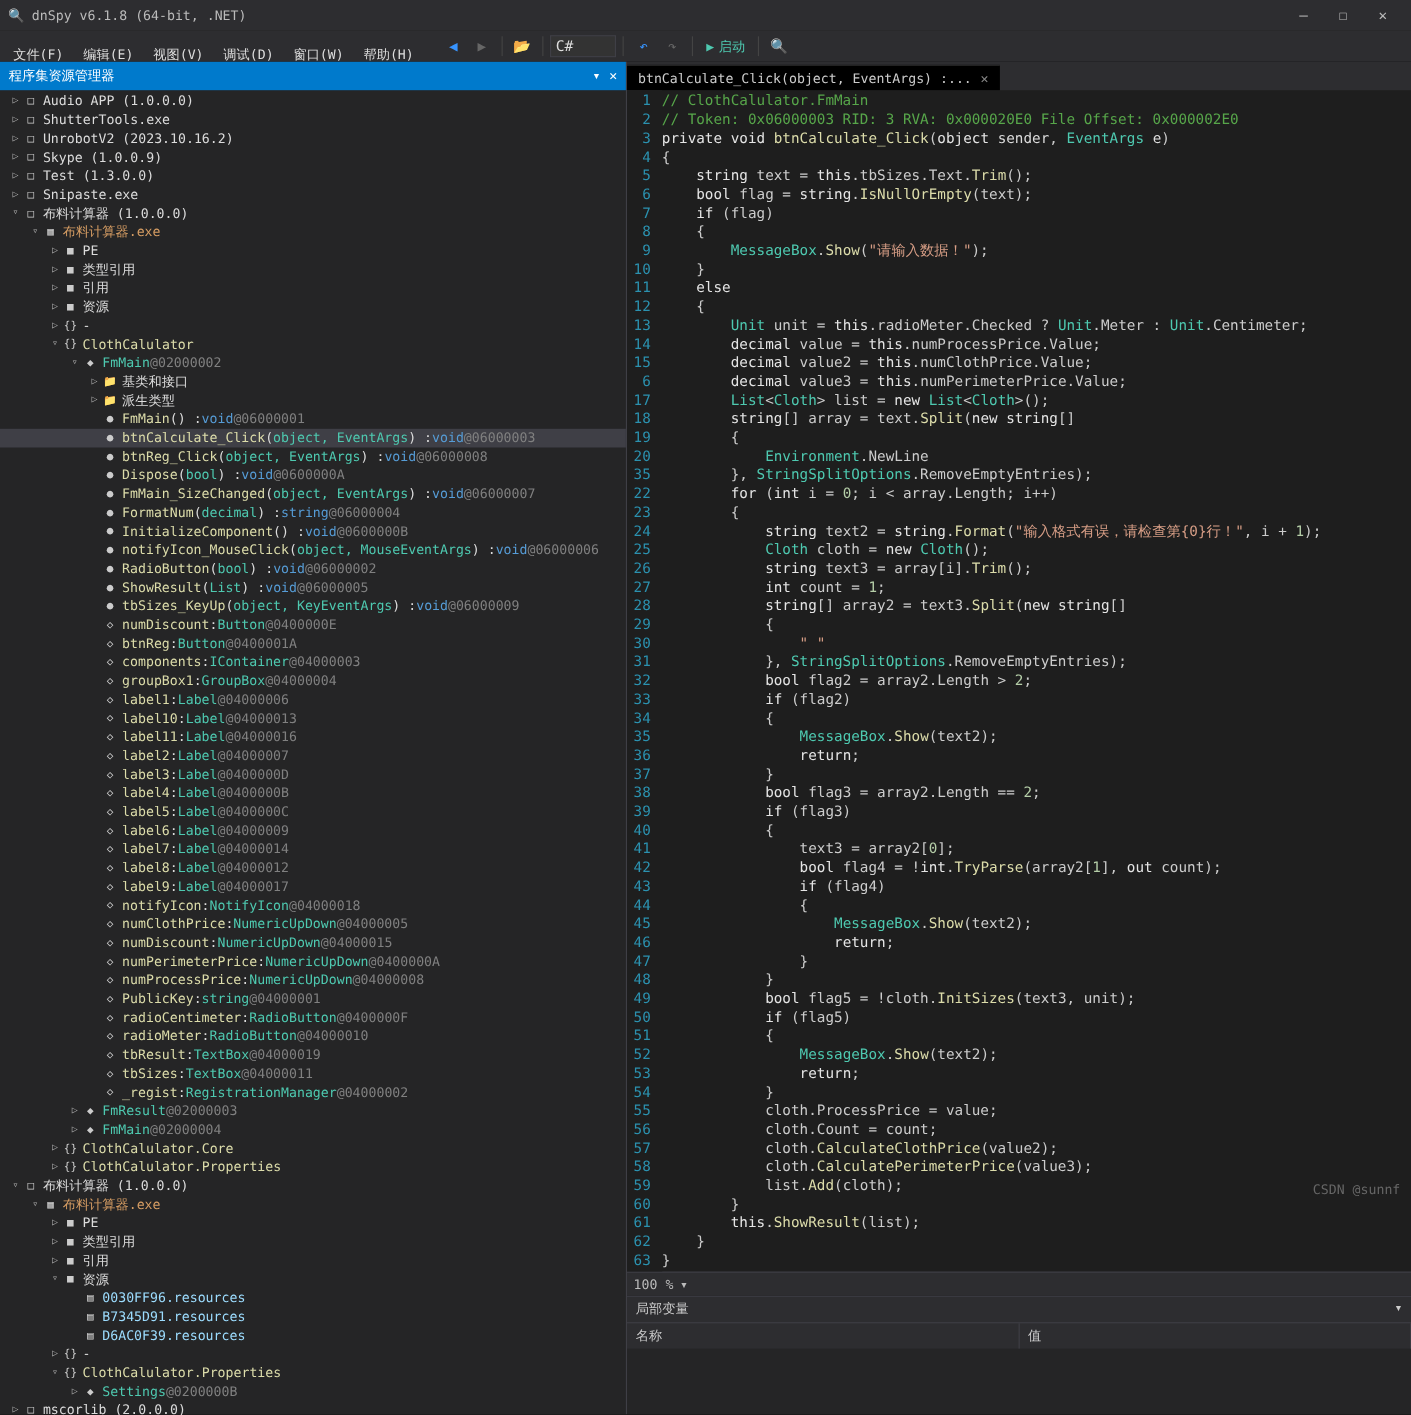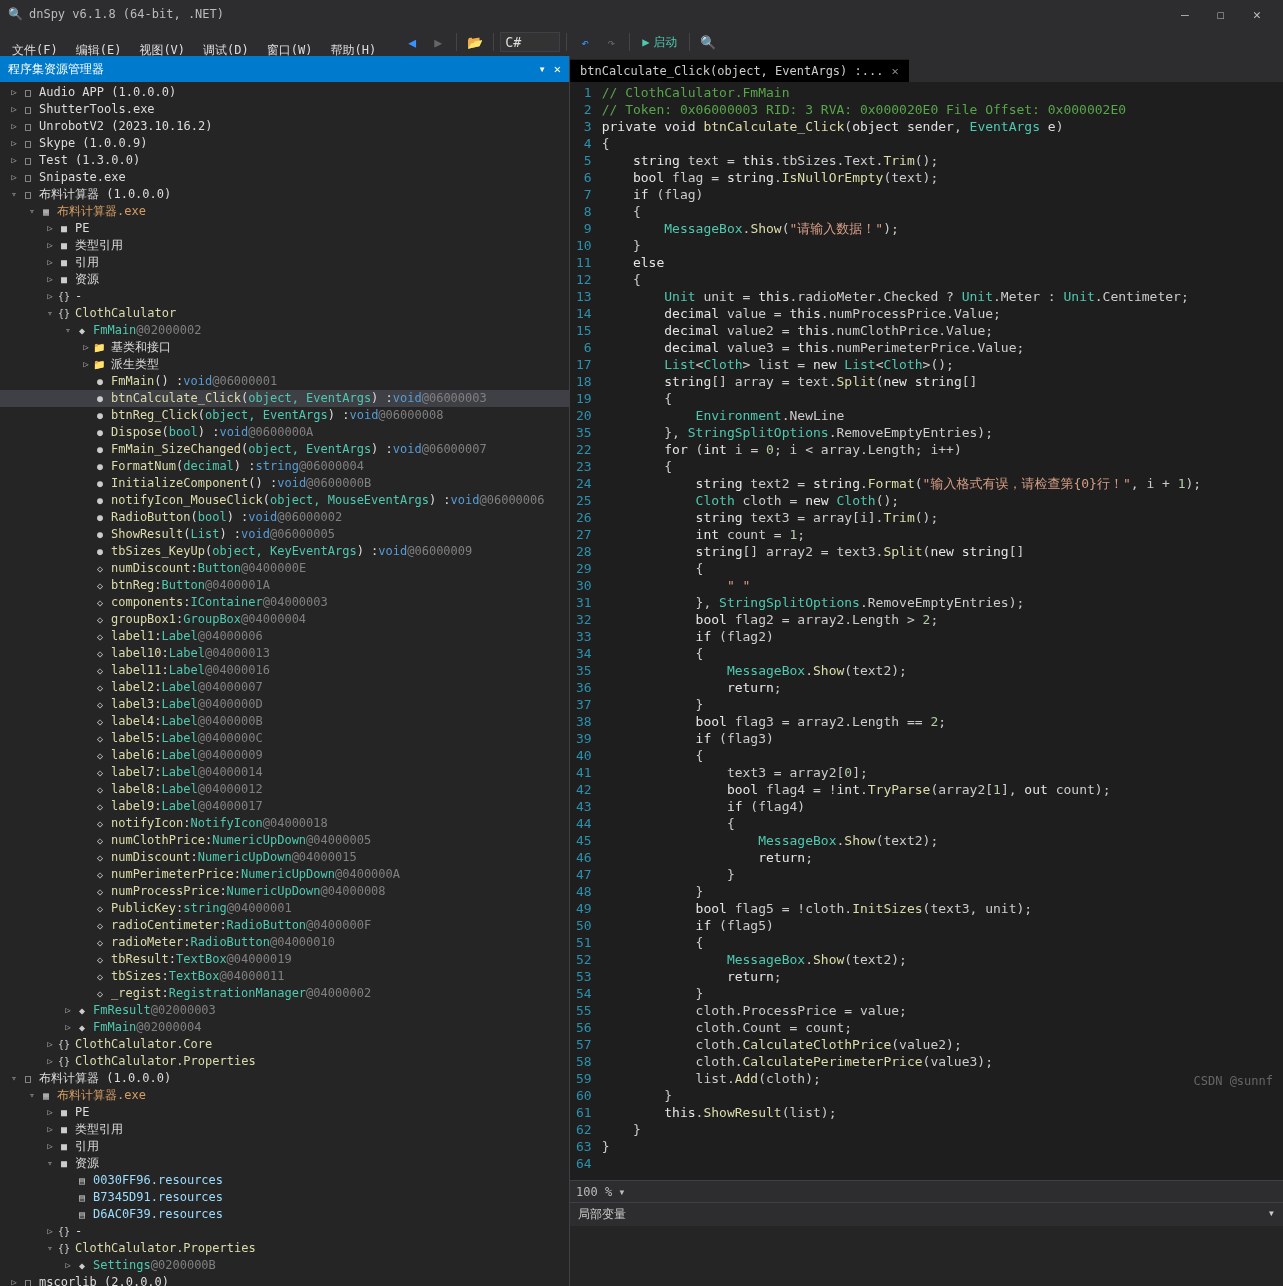--- a/index.html
+++ b/index.html
@@ -741,18 +741,22 @@
     <div class="zoom">
       <span>100 %</span>
       <span style="margin-left:6px;">▾</span>
     </div>
     <div class="locals">
       <div class="lhead">
         <span>局部变量</span>
         <div class="spacer"></div>
         <span>▾</span>
       </div>
+      <div class="lcols">
+        <div>名称</div>
+        <div>值</div>
+      </div>
       <div class="lbody"></div>
     </div>
   </div>
 </div>
 
 <div class="watermark">CSDN @sunnf</div>
 
 </body></html>

